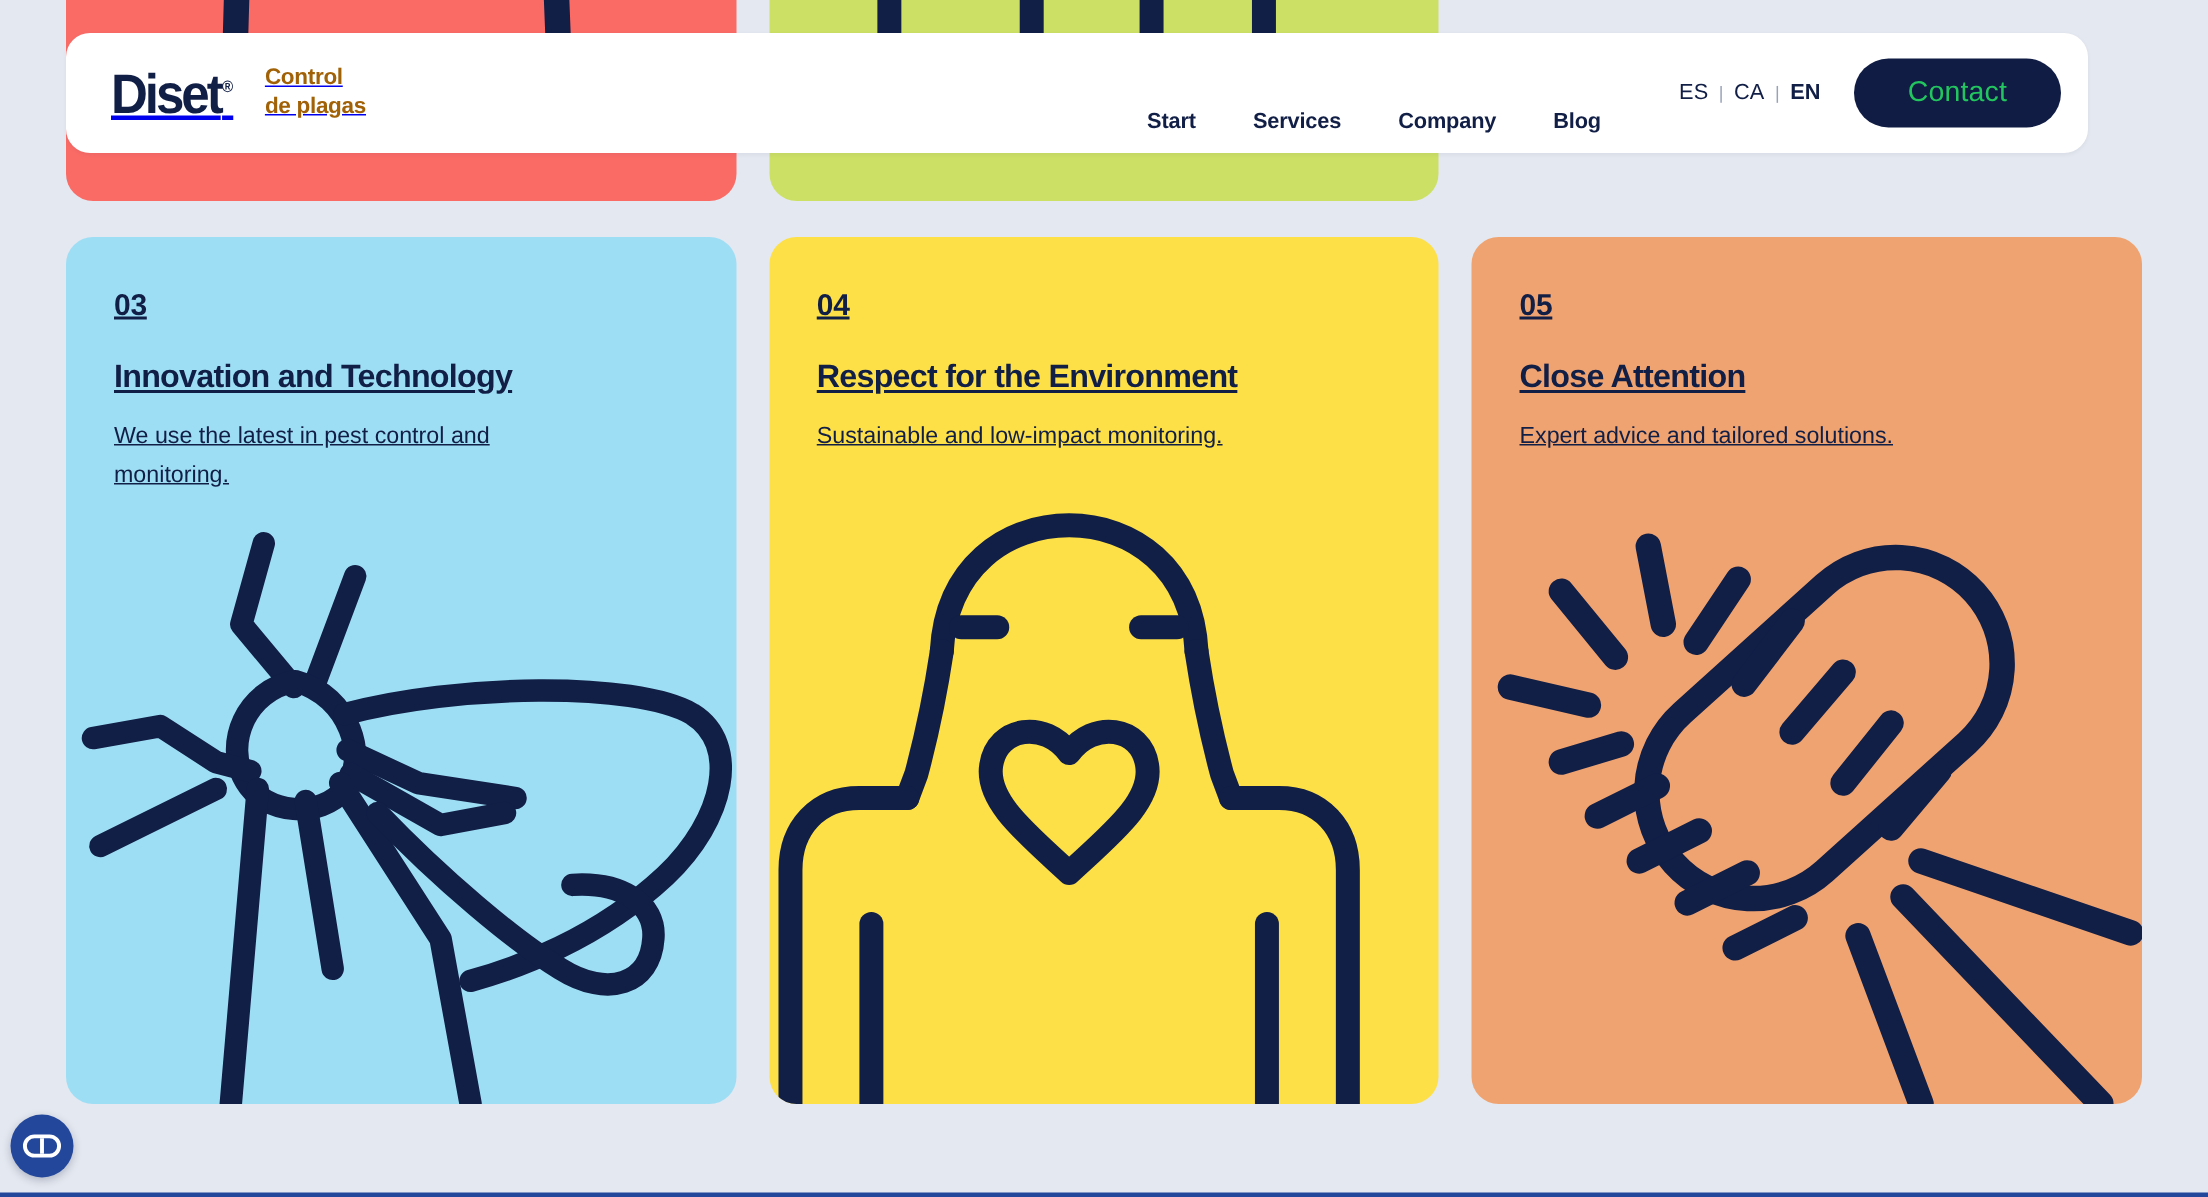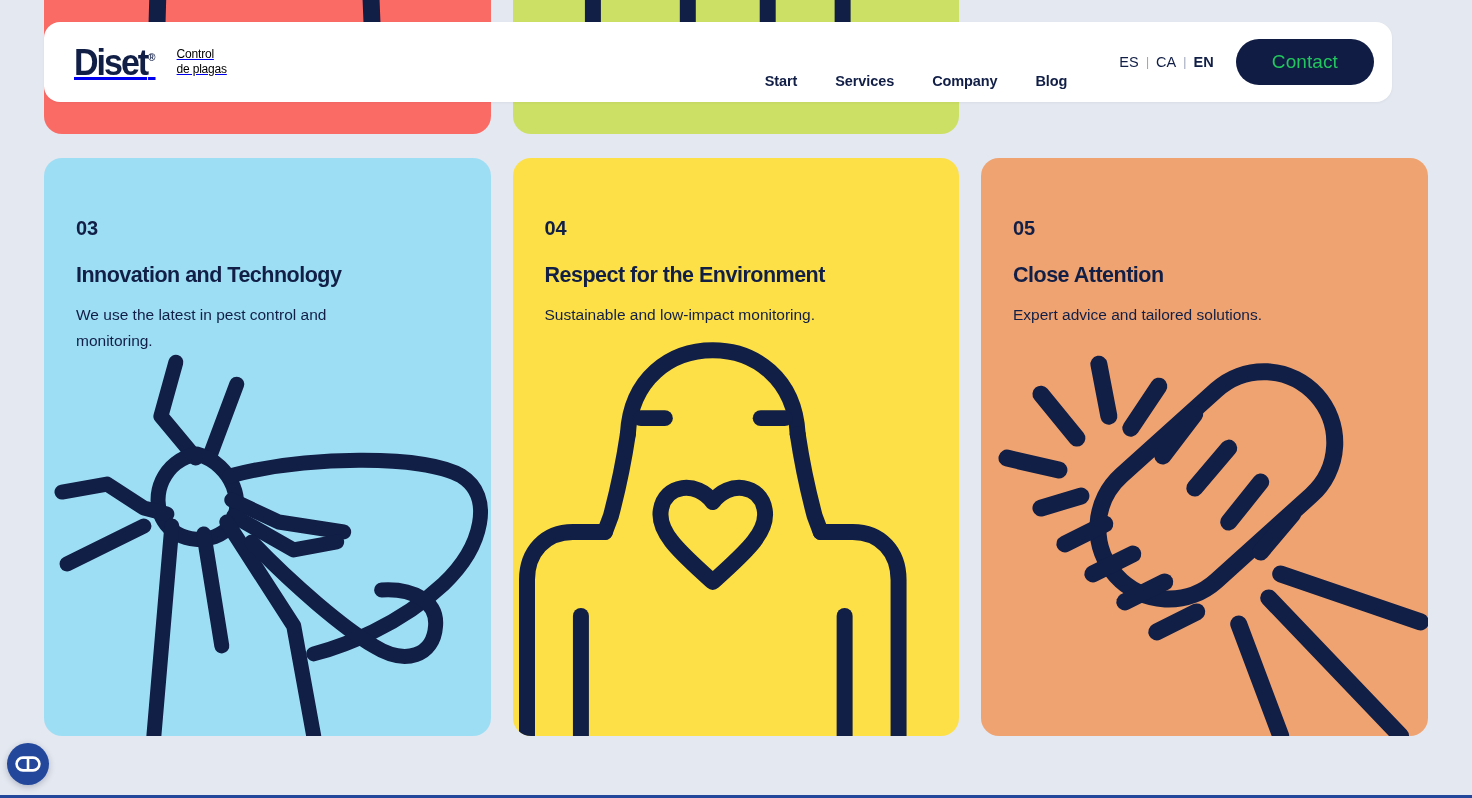--- a/index.html
+++ b/index.html
@@ -41,23 +41,24 @@
 
   .card {
     width: 446.5px;
     border-radius: 18px;
     position: relative;
     overflow: hidden;
     flex: 0 0 auto;
   }
 
   .card-body {
-    padding: 60px 32px 0 32px;
+    padding: 36px 32px 0 32px;
     position: relative;
     z-index: 2;
+    text-decoration: underline;
   }
 
   .card-num {
     font-size: 20px;
     font-weight: 700;
     letter-spacing: -0.2px;
     line-height: 1;
     margin-bottom: 25px;
   }
 
@@ -115,24 +116,24 @@
     transform-origin: left center;
   }
   .brand-reg {
     font-size: 11px;
     font-weight: 700;
     vertical-align: super;
     letter-spacing: 0;
     margin-left: 1px;
   }
   .brand-sub {
-    font-size: 12px;
-    font-weight: 400;
+    font-size: 15px;
+    font-weight: 700;
     line-height: 1.25;
-    color: #000000;
+    color: #a16207;
     letter-spacing: -0.2px;
   }
 
   .nav-spacer { flex: 1 1 auto; }
 
   .main-nav { display: flex; align-items: center; gap: 38px; }
   .nav-link {
     font-size: 14.5px;
     font-weight: 700;
     color: #111E46;

